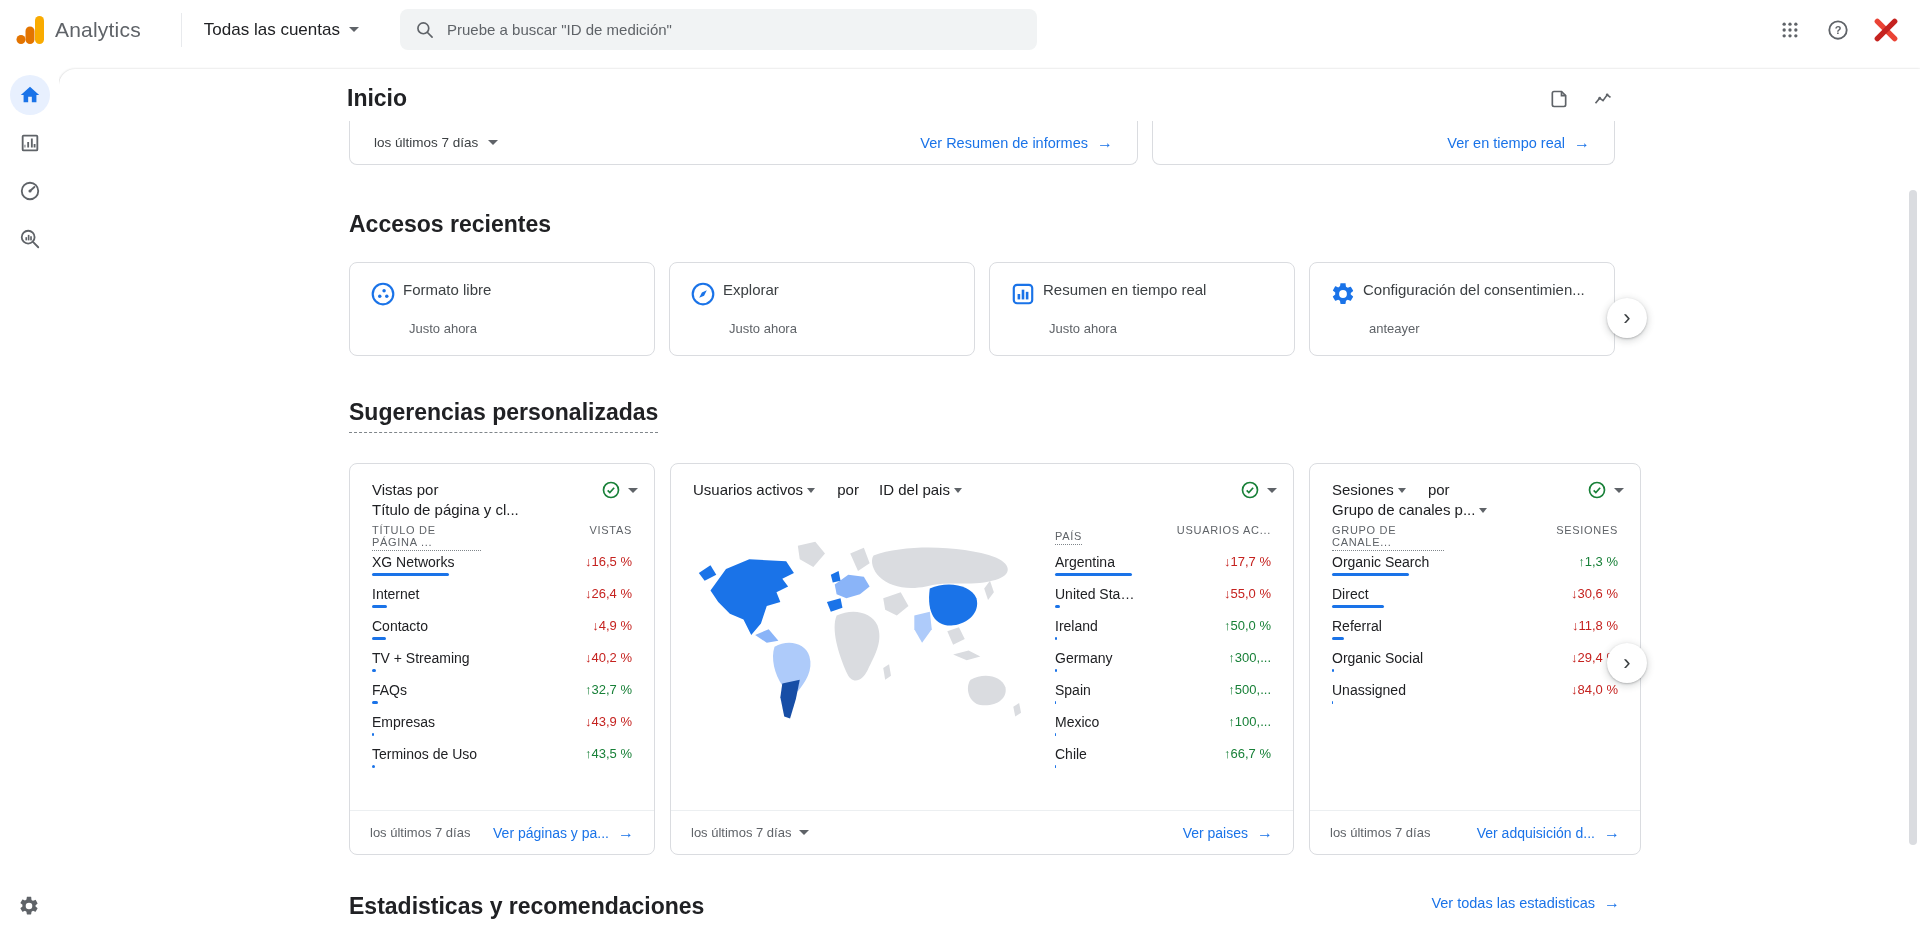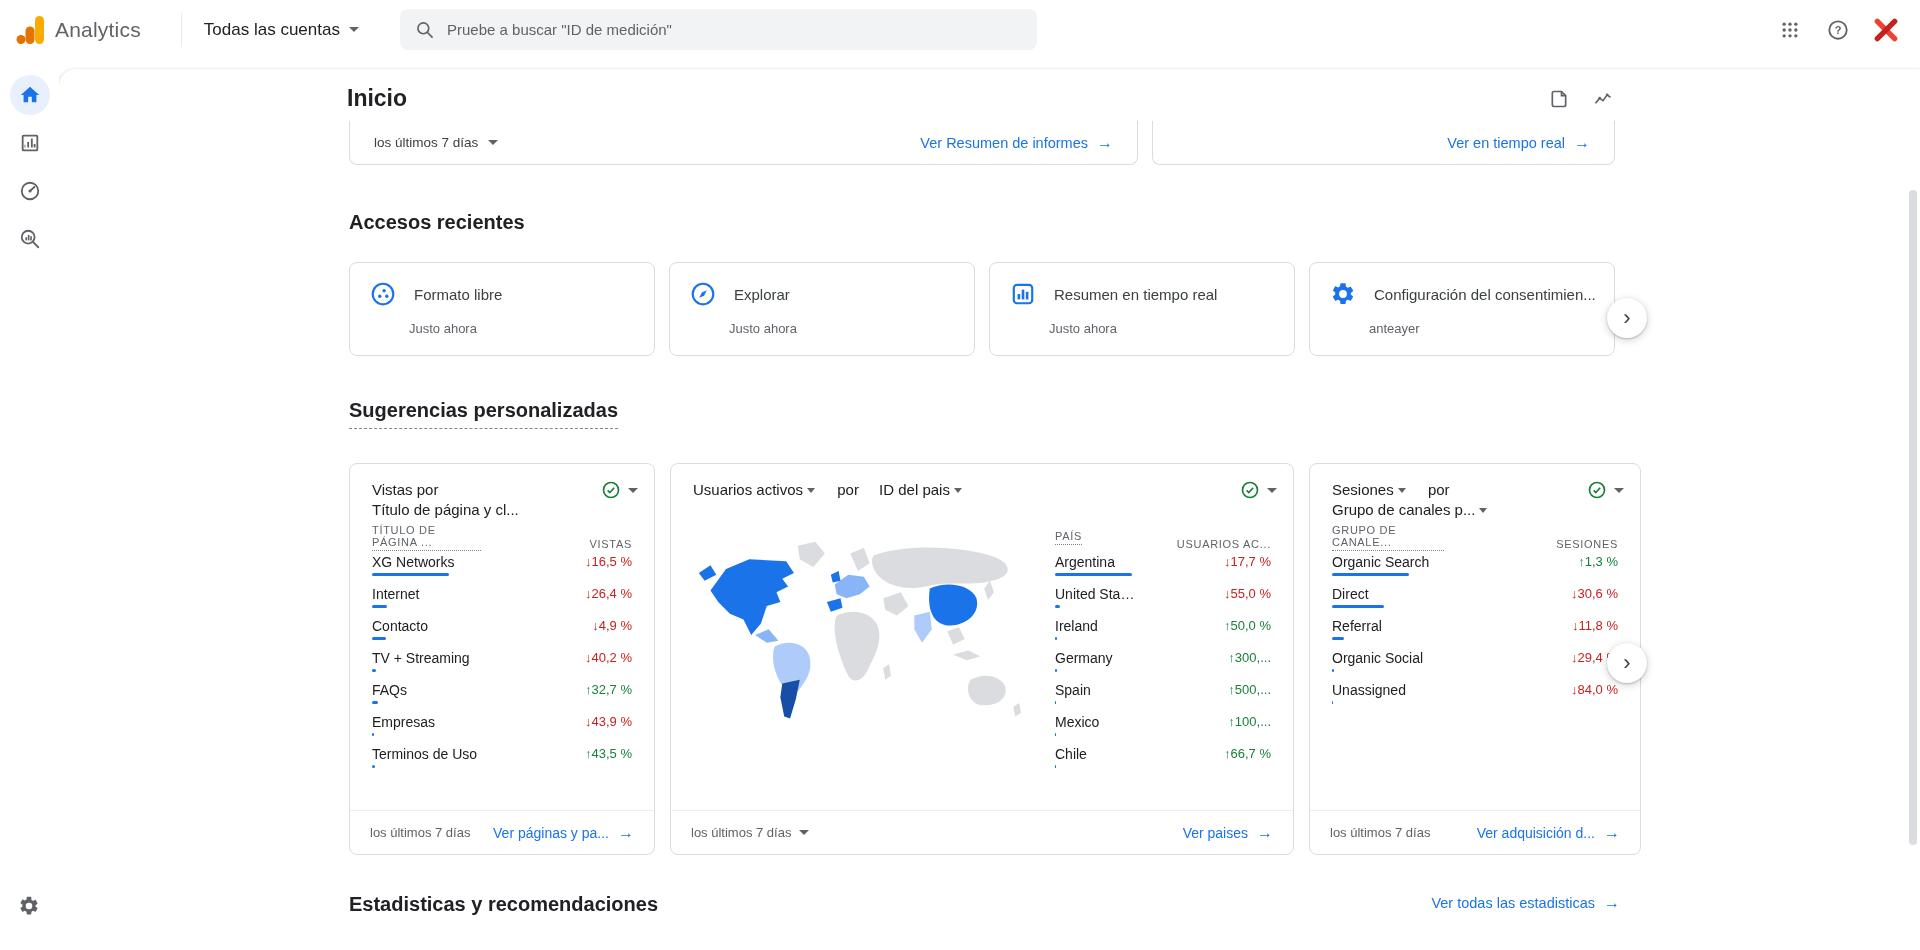--- a/index.html
+++ b/index.html
@@ -35,30 +35,30 @@
   
   .overview-card{position:absolute;top:52px;height:44px;background:#fff;border:1px solid #dadce0;border-top:none;
                  border-radius:0 0 8px 8px;display:flex;align-items:center;justify-content:space-between;padding:0 24px}
   #overview-left{left:290px;width:789px}
   #overview-right{left:1093px;width:463px;justify-content:flex-end}
   .ov-range{font-size:13.5px;color:#3c4043;display:flex;align-items:center;gap:10px}
   .blue-link{font-size:14.5px;color:#1a73e8;display:flex;align-items:center;gap:9px;cursor:pointer;text-decoration:none;background:none;border:none;font-family:inherit}
   .arr{font-size:16px;line-height:1}
 
   
-  .section-title{position:absolute;font-size:20px;color:#202124}
+  .section-title{position:absolute;font-size:23px;color:#202124}
   #recent-title{left:290px;top:142px}
   #suggestions-title{left:290px;top:330px;border-bottom:1px dashed #80868b;padding-bottom:6px}
   #insights-title{left:290px;top:824px}
   #insights-link{position:absolute;top:826px;right:300px}
 
   
   #recent-cards{position:absolute;left:290px;top:193px;display:flex;gap:14px}
   .recent-card{width:306px;height:94px;background:#fff;border:1px solid #dadce0;border-radius:8px;padding:18px 18px 0 20px;cursor:pointer}
-  .rc-top{display:flex;align-items:center;gap:18px}
+  .rc-top{display:flex;align-items:flex-start;gap:7px}
   .rc-icon{width:26px;height:26px;display:flex;align-items:center;justify-content:center;flex:none}
   .rc-label{font-size:15px;color:#3c4043;white-space:nowrap;overflow:hidden;text-overflow:ellipsis}
   .rc-time{margin-left:39px;margin-top:14px;font-size:13px;color:#5f6368}
 
   
   .chevron-btn{position:absolute;width:40px;height:40px;border-radius:50%;background:#fff;border:none;cursor:pointer;
                box-shadow:0 1px 2px rgba(60,64,67,.3),0 2px 6px 2px rgba(60,64,67,.15);
                display:flex;align-items:center;justify-content:center;color:#3c4043;font-size:22px;z-index:3;font-family:inherit}
   #chevron-recent{left:1548px;top:229px}
   #chevron-suggestions{left:1548px;top:574px}
@@ -67,21 +67,21 @@
   .stat-card{position:absolute;top:394px;height:392px;background:#fff;border:1px solid #dadce0;border-radius:8px}
   #sugg-card-1{left:290px;width:306px}
   #sugg-card-2{left:611px;width:624px}
   #sugg-card-3{left:1250px;width:332px}
   .card-title{position:absolute;left:22px;top:16px;font-size:15px;line-height:20px;color:#202124;max-width:70%}
   .tcaret{display:inline-block;width:0;height:0;border-left:4px solid transparent;border-right:4px solid transparent;border-top:5px solid #5f6368;margin:0 2px 1px 4px;vertical-align:middle}
   .tjoin{margin:0 16px}
   .stat-status{position:absolute;right:16px;top:16px;display:flex;align-items:center;gap:7px;cursor:pointer}
   .stat-table{position:absolute;top:60px;left:22px;right:22px}
   #sugg-card-2 .stat-table{left:384px}
-  .stat-head{display:flex;align-items:flex-end;height:26px;font-size:11px;color:#5f6368;letter-spacing:.7px}
+  .stat-head{display:flex;align-items:flex-start;height:26px;font-size:11px;color:#5f6368;letter-spacing:.7px}
   .sh-label{flex:1;border-bottom:1px dotted #80868b;padding-bottom:2px;align-self:center;max-width:max-content}
   .sh-spacer{flex:1}
   .sh-value{text-align:right}
   .stat-row{display:flex;align-items:flex-start;height:32px;padding-top:4px}
   .sr-left{flex:1;min-width:0;display:flex;flex-direction:column}
   .sr-label{font-size:14px;color:#202124;white-space:nowrap;overflow:hidden;text-overflow:ellipsis}
   .sr-bar{height:3px;background:#1a73e8;border-radius:2px;margin-top:3px}
   .sr-value{width:60px;text-align:right;font-size:13.5px;color:#202124}
   .sr-delta{width:74px;text-align:right;font-size:13px;white-space:nowrap}
   .sr-delta.down{color:#c5221f}

